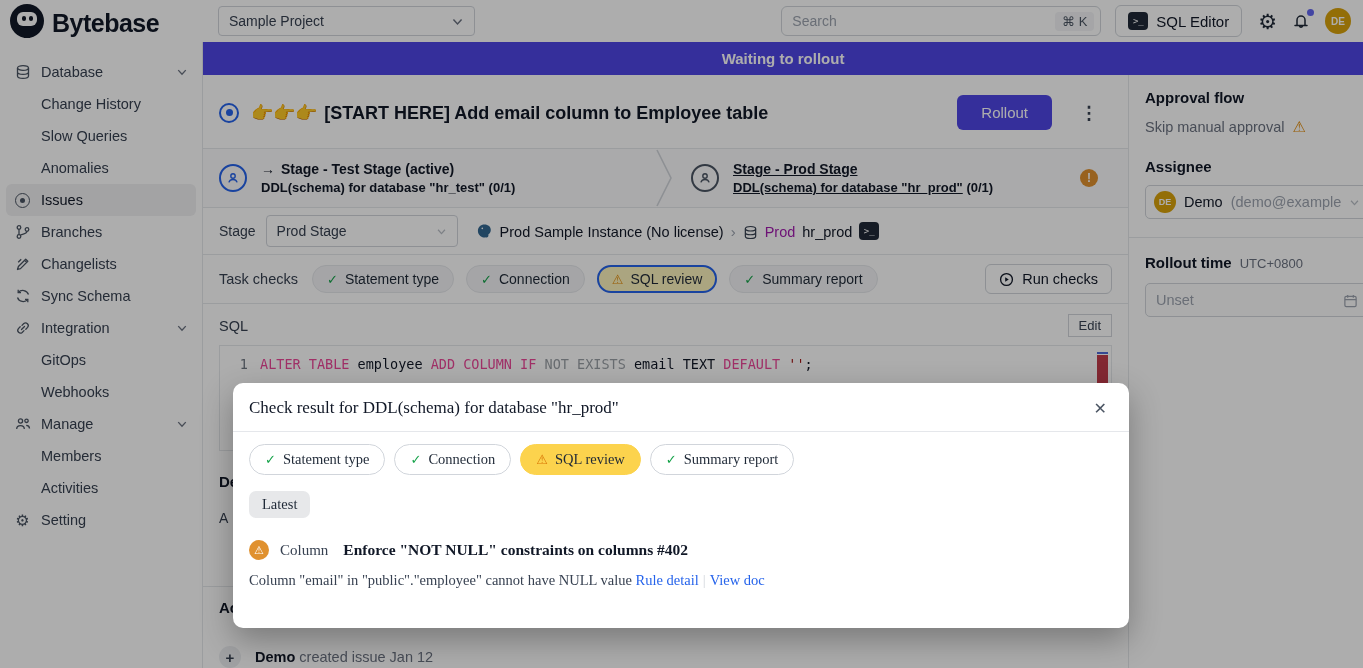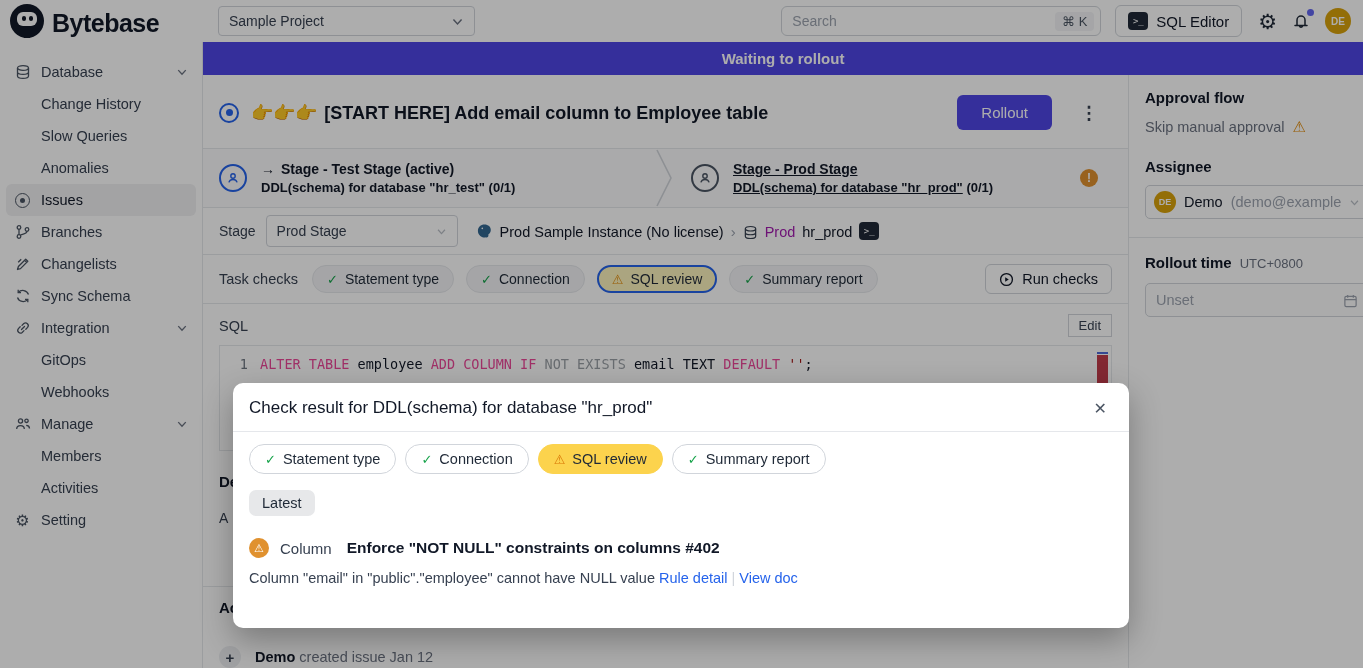--- a/index.html
+++ b/index.html
@@ -122,21 +122,21 @@
   .assignee-select .nm { font-size:14.5px; color:#111827; }
   .assignee-select .em { font-size:14.5px; color:#9ca3af; overflow:hidden; }
   .sp-divider { border-top:1px solid #e5e7eb; margin:18px -16px 0; }
   .rt-row { margin-top:16px; display:flex; align-items:baseline; gap:8px; }
   .rt-tz { font-size:13px; color:#6b7280; font-weight:400; }
   .unset-box { margin-top:12px; height:34px; border:1px solid #d1d5db; border-radius:5px; display:flex; align-items:center; justify-content:space-between; padding:0 10px; font-size:14.5px; color:#9ca3af; background:#fcfcfc; cursor:pointer; }
   .unset-box .cal { color:#9ca3af; }
 
   
   .dim { position:absolute; inset:0; background:rgba(0,0,0,0.32); z-index:40; }
-  .modal { position:absolute; left:233px; top:383px; width:896px; height:245px; background:#fff; border-radius:10px; box-shadow:0 12px 32px rgba(0,0,0,0.3); z-index:50; overflow:hidden; }
+  .modal { position:absolute; left:233px; top:383px; width:896px; height:245px; background:#fff; border-radius:10px; box-shadow:0 12px 32px rgba(0,0,0,0.3); z-index:50; overflow:hidden;font-family:Liberation Serif, serif; }
   .modal-head { display:flex; align-items:center; justify-content:space-between; padding:15px 16px 13px; border-bottom:1px solid #e5e7eb; }
   .modal-title { font-size:17px; font-weight:500; color:#111827; }
   .modal-close { font-size:16px; color:#4b5563; cursor:pointer; padding:0 6px; }
   .modal-body { padding:12px 16px; }
   .modal-pills { display:flex; gap:9px; }
   .mpill { display:flex; align-items:center; gap:7px; border-radius:999px; padding:6px 15px; font-size:14.5px; color:#1f2937; background:#fff; border:1px solid #d1d5db; cursor:pointer; white-space:nowrap; }
   .mpill .ok { color:#16a34a; font-size:13px; }
   .mpill .wn { color:#d97706; font-size:13px; }
   .mpill.warn-fill { background:#fcd34d; border-color:#fcd34d; }
   .latest-chip { display:inline-block; margin-top:16px; background:#e7e8ea; border-radius:7px; padding:5px 13px; font-size:14.5px; color:#1f2937; cursor:pointer; }

